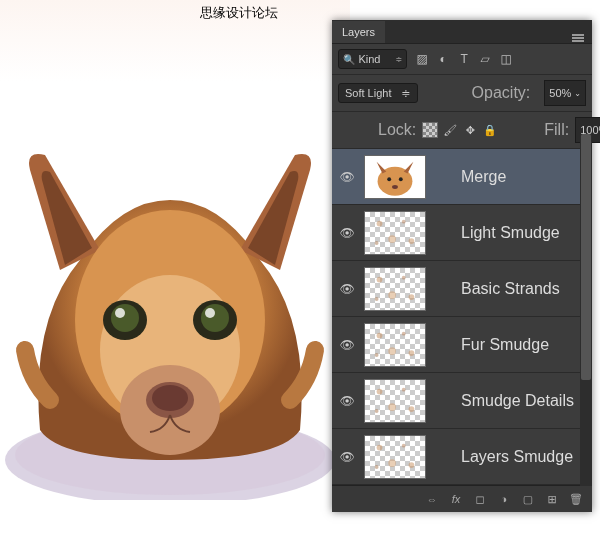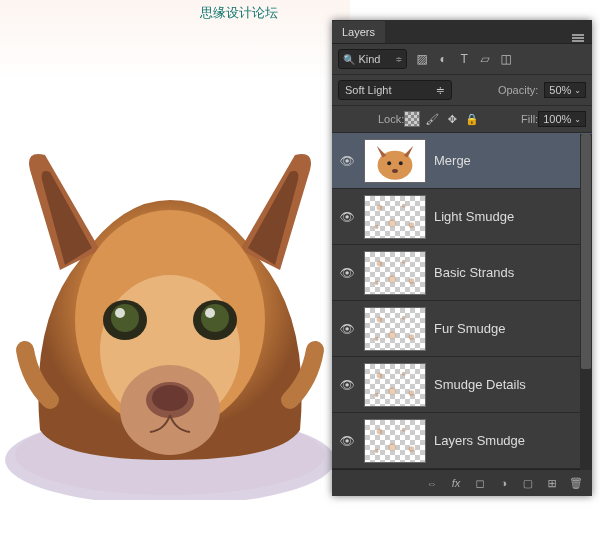--- a/index.html
+++ b/index.html
@@ -1,57 +1,57 @@
 <!DOCTYPE html>
 <html><head>
 <meta charset="utf-8">
 <style>
 * { margin: 0; padding: 0; box-sizing: border-box; font-family: "Segoe UI", Tahoma, sans-serif; }
 body { width: 600px; height: 540px; overflow: hidden; background: #fff; position: relative; }
 
-.watermark { position: absolute; top: 4px; left: 200px; color: #0f766e; font-size: 13px; z-index: 1; }
+.watermark { position: absolute; top: 4px; left: 200px; color: #000000; font-size: 13px; z-index: 1; }
 
 .canvas { position: absolute; left: 0; top: 0; width: 350px; height: 540px; background: linear-gradient(180deg, #fdf5f1 0%, #fff 15%); }
 .dog { position: absolute; top: 120px; left: 0; width: 340px; height: 380px; }
 .dog svg { width: 100%; height: 100%; }
 
 .panel { position: absolute; right: 8px; top: 20px; width: 260px; background: #3c3c3c; color: #ccc; font-size: 11px; box-shadow: 0 0 8px rgba(0,0,0,0.5); }
 .panel-tabs { display: flex; align-items: center; background: #2d2d2d; height: 24px; border-bottom: 1px solid #222; gap: 8px; }
 .panel-tab { padding: 5px 10px; background: #3c3c3c; color: #ddd; }
 .panel-menu { margin-left: auto; padding: 0 8px; cursor: pointer; }
 .panel-menu-icon { display: inline-block; }
 .panel-menu-icon::before { content: ""; display: block; width: 12px; height: 2px; background: #999; box-shadow: 0 3px 0 #999, 0 6px 0 #999; }
 
 .filter-row { display: flex; align-items: center; gap: 4px; padding: 5px 6px; border-bottom: 1px solid #2a2a2a; }
 .filter-select { display: flex; align-items: center; background: #2a2a2a; border: 1px solid #1a1a1a; border-radius: 3px; padding: 2px 4px; height: 20px; }
 .filter-select .mag { font-size: 10px; margin-right: 3px; }
 .filter-select .val { min-width: 34px; }
 .filter-select .chev { font-size: 8px; margin-left: 3px; color: #999; }
 .filter-icons { display: flex; gap: 7px; margin-left: 4px; }
 .filter-icons span { width: 14px; height: 14px; display: flex; align-items: center; justify-content: center; color: #bbb; font-size: 12px; }
 
-.blend-row { display: flex; align-items: center; gap: 6px; padding: 5px 6px; border-bottom: 1px solid #2a2a2a; }
+.blend-row { display: flex; align-items: center; gap: 14px; padding: 5px 6px; border-bottom: 1px solid #2a2a2a; }
 .blend-select { display: flex; align-items: center; background: #2a2a2a; border: 1px solid #1a1a1a; border-radius: 3px; padding: 2px 6px; height: 20px; flex: 1; }
-.label-sm { font-size: 11px; color: #aaa; padding-left: 40px; }
-.pct-input { display: flex; align-items: center; background: #2a2a2a; border: 1px solid #1a1a1a; padding: 1px 4px; height: 16px; }
+.label-sm { font-size: 16px; color: #aaa; padding-left: 40px; }
+.pct-input { display: flex; align-items: center; background: #2a2a2a; border: 1px solid #1a1a1a; padding: 1px 4px; height: 26px; }
 .pct-input .chev { font-size: 8px; margin-left: 3px; }
 
-.lock-row { display: flex; align-items: center; padding: 5px 6px; border-bottom: 1px solid #2a2a2a; }
+.lock-row { display: flex; align-items: center; gap: 6px; padding: 5px 6px; border-bottom: 1px solid #2a2a2a; }
 .lock-icons { display: flex; gap: 4px; }
 .lock-icons span { width: 16px; height: 16px; display: flex; align-items: center; justify-content: center; font-size: 11px; }
 .lock-icons .checker { background: repeating-conic-gradient(#888 0 25%, #ccc 0 50%) 0 0/6px 6px; border: 1px solid #666; }
 
 .layers-list { max-height: 360px; overflow-y: auto; }
 .layer { display: flex; align-items: center; padding: 4px 6px; border-bottom: 1px solid #2a2a2a; height: 56px; }
 .layer.selected { background: #525c6b; }
 .eye { width: 18px; text-align: center; font-size: 12px; cursor: pointer; }
 .thumb { width: 62px; height: 44px; border: 1px solid #666; margin: 0 8px; background: #fff; position: relative; overflow: hidden; }
 .thumb.trans { background: repeating-conic-gradient(#ccc 0 25%, #fff 0 50%) 0 0/10px 10px; }
 .thumb-dog { position: absolute; inset: 0; }
-.layer-name { font-size: 13px; color: #ddd; }
+.layer-name { font-size: 16px; color: #ddd; margin-left: 27px; }
 
 .panel-footer { display: flex; align-items: center; justify-content: flex-end; gap: 8px; padding: 5px 8px; background: #383838; border-top: 1px solid #222; }
 .panel-footer span { width: 16px; height: 16px; display: flex; align-items: center; justify-content: center; color: #aaa; font-size: 11px; cursor: pointer; }
 
 .scrollbar { position: absolute; right: 0; top: 114px; bottom: 26px; width: 12px; background: #2d2d2d; }
 .scrollbar-thumb { position: absolute; left: 1px; right: 1px; top: 0; height: 70%; background: #555; border-radius: 2px; }
 </style>
 </head>
 <body>
 

